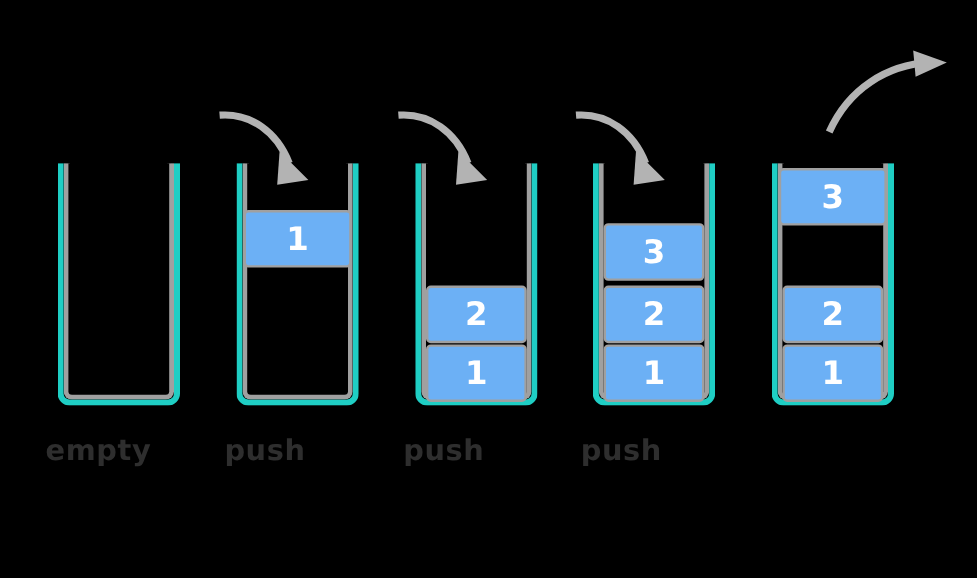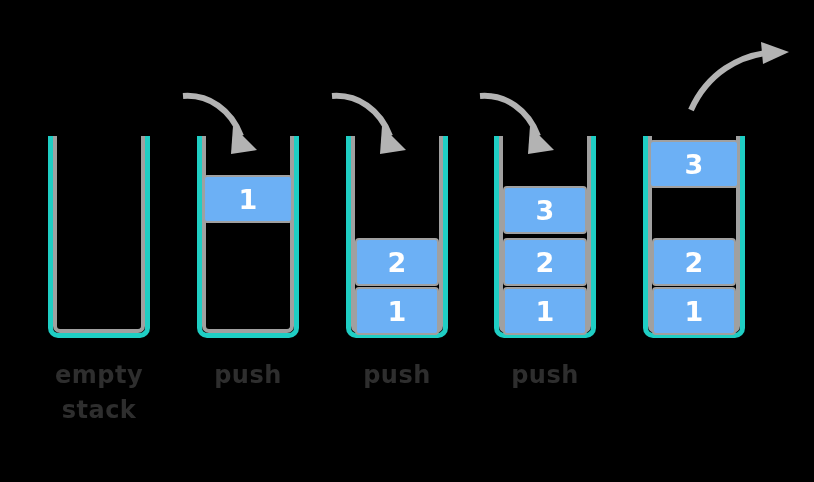--- a/index.html
+++ b/index.html
@@ -99,21 +99,21 @@
   .arrow-svg polygon {
     fill: var(--arrow);
   }
 
   
   .caption {
     position: absolute;
     top: 358px;
     left: -10px;
     width: 122px;
-    text-align: center;
+    text-align: left;
     color: var(--label);
     font-size: 24px;
     font-weight: bold;
     line-height: 1.45;
     letter-spacing: 0.5px;
   }
   .caption .line {
     display: block;
   }
 </style>
@@ -121,21 +121,20 @@
 <body style="background: rgb(0, 0, 0);">
 
 <div id="diagram">
     <div class="stack-col" style="left: 48px;">
       <div class="vessel">
         <div class="wall-outer"></div>
         <div class="wall-inner"></div>
       </div>
       <div class="caption">
         <span class="line">empty</span>
-        <span class="line">stack</span>
       </div>
     </div>
     <div class="stack-col" style="left: 197px;">
       <div class="vessel">
         <div class="wall-outer"></div>
         <div class="wall-inner"></div>
       </div>
       <div class="block lifted" style="top: 175px;">1</div>
       <svg class="arrow-svg" width="130" height="110" viewBox="0 0 130 110" style="left: -22px; top: 88px;">
         <path d="M 8 8 C 34 6, 56 22, 66 48"></path>

